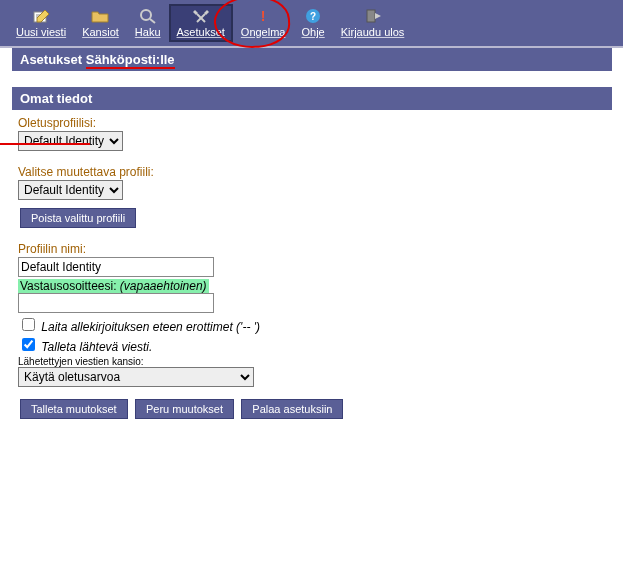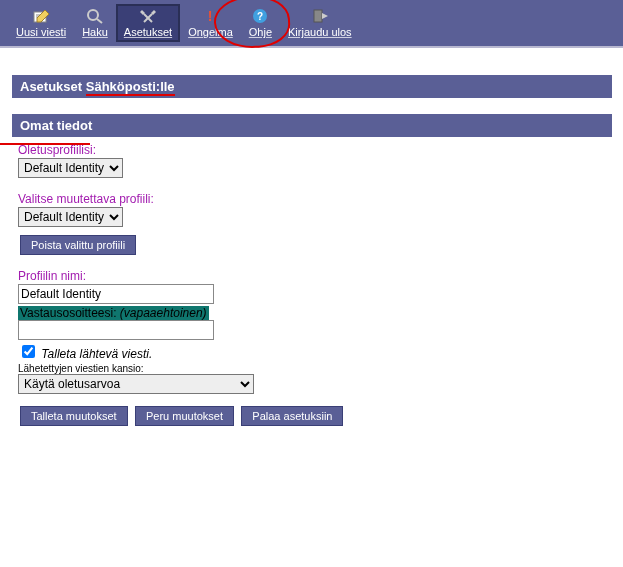--- a/index.html
+++ b/index.html
@@ -50,21 +50,21 @@
     border: 2px solid #e00000;
     border-radius: 50% 50% 45% 55%;
     width: 72px;
     height: 48px;
     top: -4px;
     left: 214px;
     pointer-events:none;
     transform: rotate(-3deg);
   }
   .content {
-    padding: 27px 0 0 12px;
+    padding: 0 0 0 12px;
   }
   .section-header {
     background: #5a5f96;
     color: #ffffff;
     font-weight: bold;
     padding: 4px 8px;
     margin: 0 0 16px 0;
     font-size: 13px;
     width: 600px;
     box-sizing: border-box;
@@ -83,21 +83,21 @@
     top:143px;
     left:0px;
     z-index:5;
   }
   .form-area {
     padding-left: 6px;
   }
   .form-row { margin: 2px 0; }
   .form-label {
     font-size: 12px;
-    color: #a21caf;
+    color: #a16207;
     margin-bottom: 1px;
   }
   select {
     font-size: 12px;
     border: 1px solid #777;
     background: #eee;
     padding: 1px;
   }
   input[type=text] {
     font-size: 12px;
@@ -114,21 +114,21 @@
     background: #5a5f96;
     color: #ffffff;
     border: 1px solid #3a3f76;
     padding: 3px 10px;
     font-size: 11px;
     cursor: pointer;
     border-radius: 0;
     margin: 6px 2px;
   }
   .highlight-yellow {
-    background: #0f766e;
+    background: #86efac;
     display:inline-block;
     padding: 0 2px;
   }
   .optional {
     font-style: italic;
   }
   .checkbox-row {
     font-style: italic;
     font-size: 12px;
     margin: 1px 0;
@@ -146,20 +146,28 @@
       <svg width="20" height="16">
           <rect x="3" y="4" width="12" height="10" fill="#fff" stroke="#888"></rect>
           <line x1="5" y1="7" x2="13" y2="7" stroke="#888"></line>
           <line x1="5" y1="9" x2="13" y2="9" stroke="#888"></line>
           <path d="M14,2 L18,6 L10,14 L6,14 L6,10 Z" fill="#f0d060" stroke="#a08030"></path>
         </svg>
     </span>
     <span class="label">Uusi viesti</span>
   </div>
 
+  <div class="toolbar-item">
+    <span class="icon">
+      <svg width="20" height="16">
+          <path d="M2,4 L8,4 L9,6 L18,6 L18,14 L2,14 Z" fill="#e8c060" stroke="#a08030"></path>
+        </svg>
+    </span>
+    <span class="label">Kansiot</span>
+  </div>
 
   <div class="toolbar-item">
     <span class="icon">
       <svg width="20" height="16">
           <circle cx="8" cy="7" r="5" fill="none" stroke="#ccc" stroke-width="2"></circle>
           <line x1="12" y1="11" x2="17" y2="15" stroke="#ccc" stroke-width="2"></line>
         </svg>
     </span>
     <span class="label">Haku</span>
   </div>
@@ -245,20 +253,24 @@
     </div>
 
     <div class="form-row">
       <span class="highlight-yellow">
         <span>Vastausosoitteesi: </span><span class="optional">(vapaaehtoinen)</span>
       </span><br>
       <input type="text" style="width: 190px;" value="">
     </div>
 
 
+    <div class="checkbox-row">
+      <input type="checkbox" style="">
+      <span>Laita allekirjoituksen eteen erottimet ('-- ')</span>
+    </div>
 
     <div class="checkbox-row">
       <input type="checkbox" checked="" style="">
       <span>Talleta lähtevä viesti.</span>
     </div>
 
     <div class="form-row">
       <div class="sent-folder-label">Lähetettyjen viestien kansio:</div>
       <select style="width:236px">
         <option>Käytä oletusarvoa</option>

